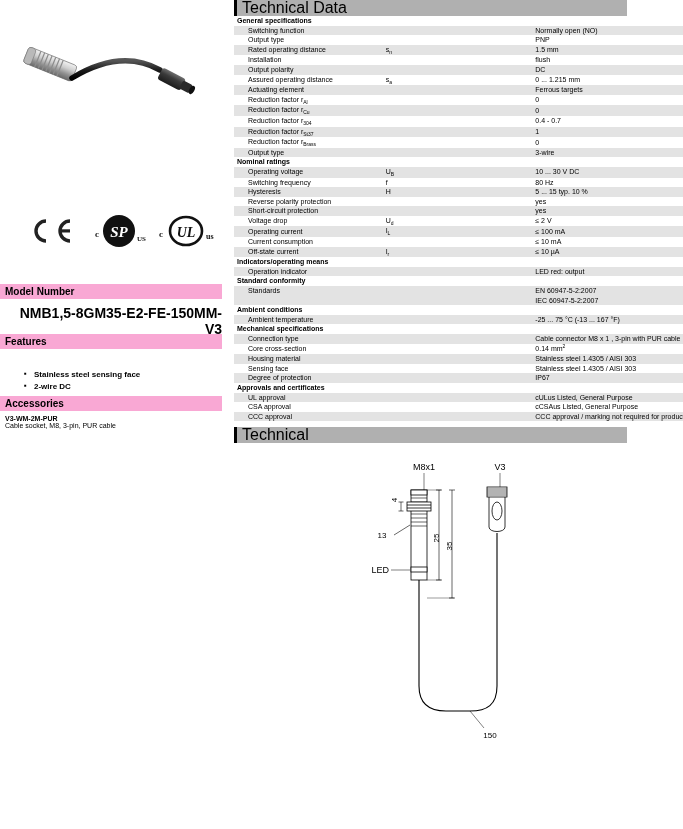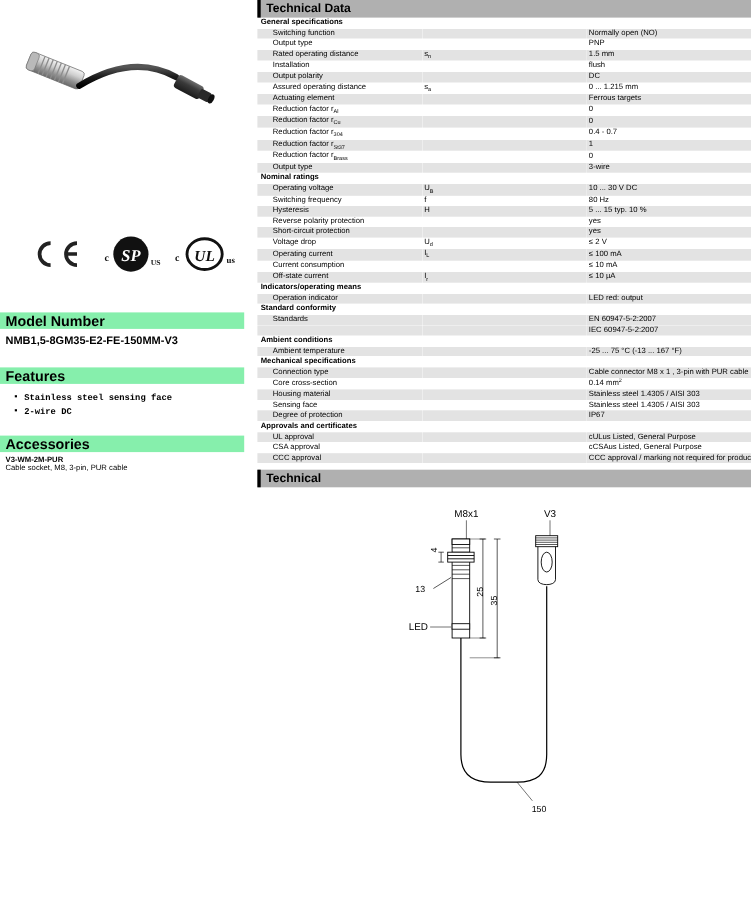--- a/index.html
+++ b/index.html
@@ -68,43 +68,43 @@
     top: 6px;
     width: 52px;
     height: 36px;
   }
 
   .section-bar {
     position: absolute;
     left: 0;
     width: 222px;
     height: 15px;
-    background: #86efac;
+    background: #f9a8d4;
     color: #000;
-    font-size: 13px;
+    font-size: 10px;
     font-weight: bold;
     line-height: 15px;
     padding-left: 5px;
     box-sizing: border-box;
   }
   .left-body {
     position: absolute;
     left: 5px;
     font-size: 8px;
   }
 
   .model-number-value {
     font-weight: bold;
-    font-size: 10px;
+    font-size: 14px;
+    text-align: right;
   }
   ul.features {
-    margin: 4px;
+    margin: 16px;
     padding-left: 13px;
     list-style: none;
-    font-family: Liberation Mono, monospace;
   }
   ul.features li {
     font-weight: bold;
     font-size: 8px;
     line-height: 12px;
     position: relative;
   }
   ul.features li:before {
     content: "\25AA";
     position: absolute;
@@ -123,25 +123,25 @@
   
   .right-col {
     position: absolute;
     left: 234px;
     top: 0;
     width: 449px;
     height: 829px;
   }
   .rbar {
     position: relative;
-    width: 449px;
+    width: 393px;
     height: 16px;
     background: #b0b0b0;
-    font-size: 11px;
-    font-weight: bold;
+    font-size: 16px;
+    font-weight: normal;
     line-height: 16px;
     padding-left: 5px;
     box-sizing: border-box;
     border-left: 3px solid #000;
   }
   .tbl {
     width: 449px;
     border-collapse: collapse;
     font-size: 7px;
     table-layout: fixed;

